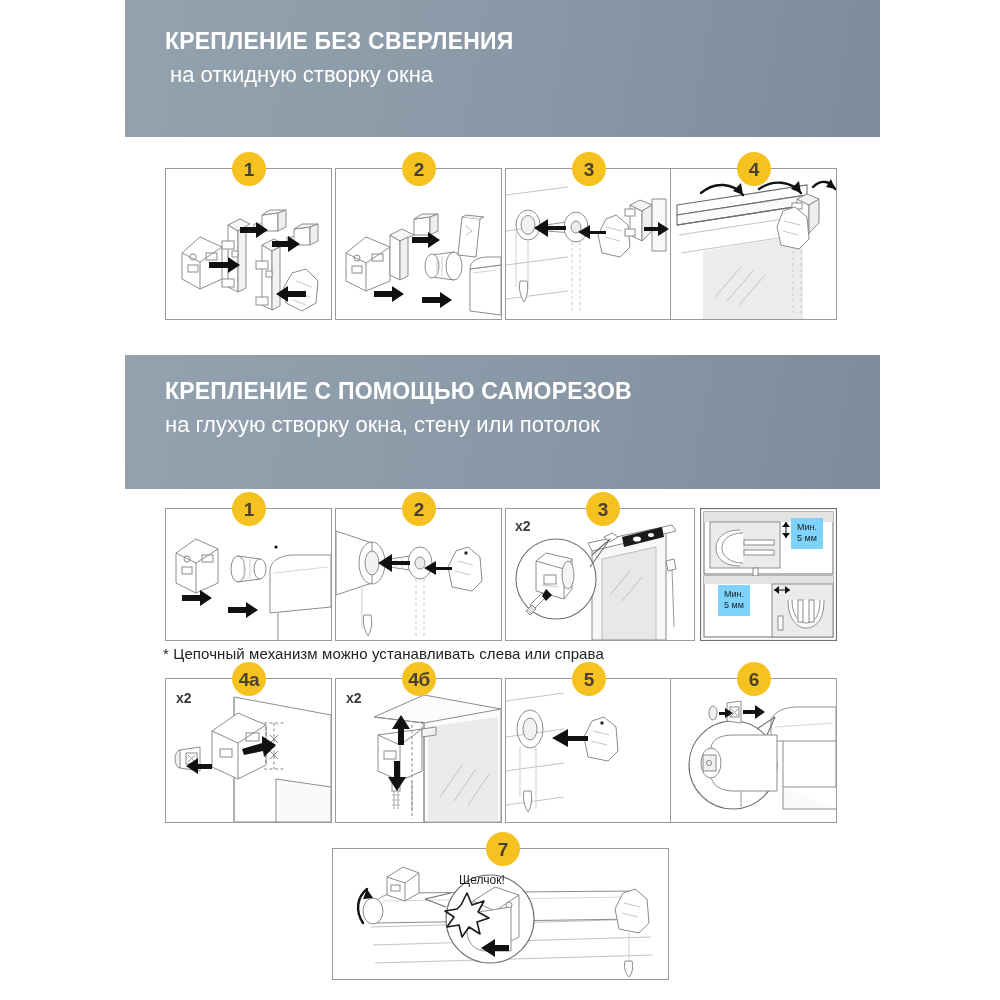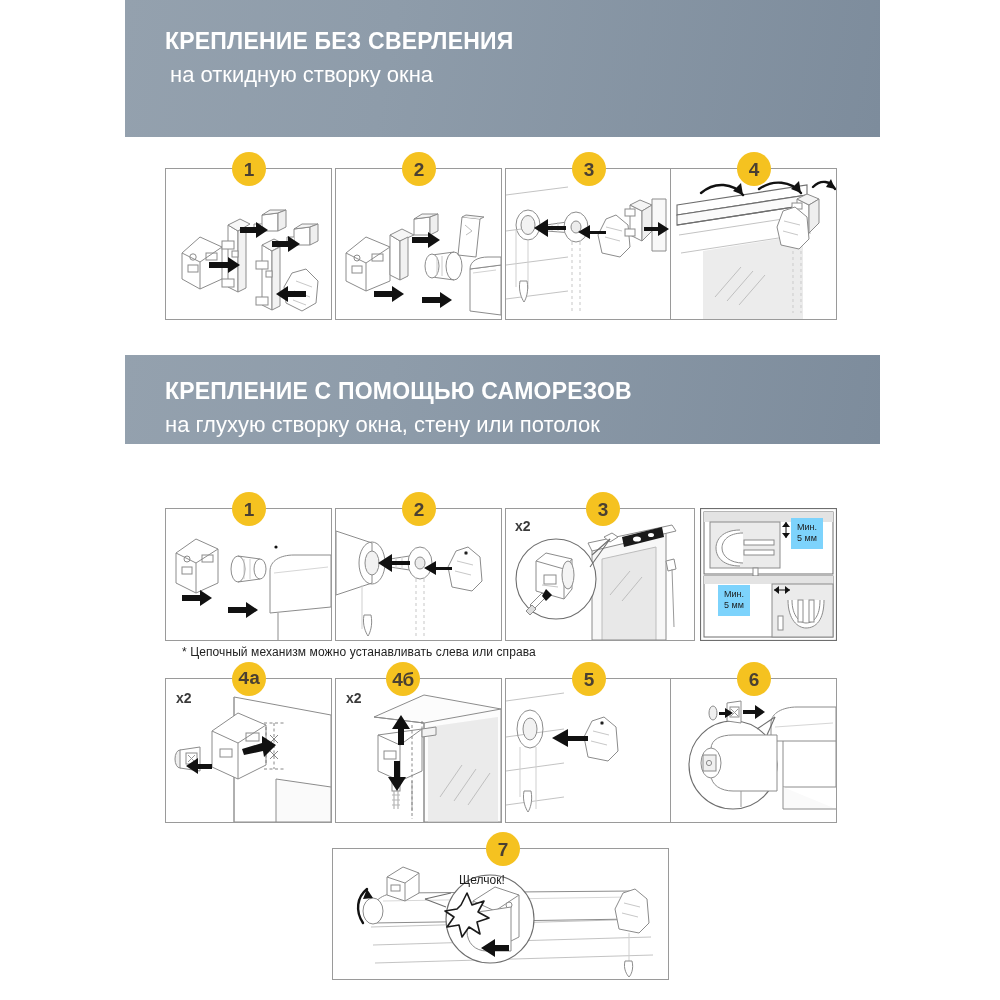--- a/index.html
+++ b/index.html
@@ -20,21 +20,21 @@
     position: absolute;
     background: linear-gradient(100deg, #94a1ae 0%, #8e9caa 35%, #7d8c9c 100%);
     color: #ffffff;
     box-sizing: border-box;
   }
   .banner-1 {
     left: 125px; top: 0px; width: 755px; height: 137px;
     padding: 28px 0 0 40px;
   }
   .banner-2 {
-    left: 125px; top: 355px; width: 755px; height: 89px;
+    left: 125px; top: 355px; width: 755px; height: 134px;
     padding: 23px 0 0 40px;
   }
   .banner-title {
     font-size: 23px;
     font-weight: bold;
     letter-spacing: 0.2px;
     line-height: 1.18;
     white-space: nowrap;
   }
   .banner-sub {
@@ -73,25 +73,24 @@
     position: absolute;
     font-size: 14px;
     font-weight: bold;
     color: #3a3a3a;
     z-index: 5;
   }
   .footnote {
     position: absolute;
     left: 163px;
     top: 645px;
-    font-size: 12px;
+    font-size: 15px;
     color: #222;
     letter-spacing: 0.1px;
     white-space: nowrap;
-    margin-left: 19px;
   }
   .minlabel {
     position: absolute;
     background: #7dd3fc;
     border: 0;
     font-size: 9px;
     color: #1c1c1c;
     line-height: 1.25;
     padding: 4px 6px 4px 6px;
     z-index: 5;
@@ -521,21 +520,21 @@
     </g>
     <path d="M104 56 L112 64 M112 56 L104 64" stroke="#777" stroke-width="0.9"></path>
     <path d="M104 72 L112 80 M112 72 L104 80" stroke="#777" stroke-width="0.9"></path>
 
     <g class="blk">
       <path d="M46 85 L32 85 L32 79 L20 87 L32 95 L32 90 L46 90 Z"></path>
       <path d="M76 70 L96 64 L96 57 L110 66 L98 78 L97 72 L78 76 Z"></path>
     </g>
   </svg>
 </div>
-<div class="badge" style="left:232px; top:662px;font-family:Liberation Mono, monospace;">4а</div>
+<div class="badge" style="left:232px; top:662px;">4а</div>
 <div class="x2" style="left:176px; top:690px;">x2</div>
 
 <div class="panel" style="left:335px; top:678px; width:167px; height:145px;">
   <svg width="165" height="143" viewBox="0 0 165 143">
 
     <g class="ln">
       <path d="M38 38 L88 16 L165 30 L165 143 L88 143 L88 44 Z" fill="#fcfcfc"></path>
       <path d="M38 38 L88 44"></path>
       <path d="M88 44 L165 30"></path>
       <path d="M88 44 L88 143"></path>
@@ -562,21 +561,21 @@
       <path d="M86 42 L86 50"></path>
       <path d="M76 46 L76 140"></path>
     </g>
 
     <g class="blk">
       <path d="M62 66 L62 50 L56 50 L65 36 L74 50 L68 50 L68 66 Z"></path>
       <path d="M58 82 L58 98 L52 98 L61 112 L70 98 L64 98 L64 82 Z"></path>
     </g>
   </svg>
 </div>
-<div class="badge" style="left:386px; top:662px;">4б</div>
+<div class="badge" style="left:402px; top:662px;">4б</div>
 <div class="x2" style="left:346px; top:690px;">x2</div>
 
 <div class="panel" style="left:505px; top:678px; width:167px; height:145px;">
   <svg width="165" height="143" viewBox="0 0 165 143">
     <g class="lnt">
       <path d="M0 22 L58 14"></path>
       <path d="M0 58 L58 50"></path>
       <path d="M0 92 L58 84"></path>
       <path d="M0 126 L58 118"></path>
     </g>

